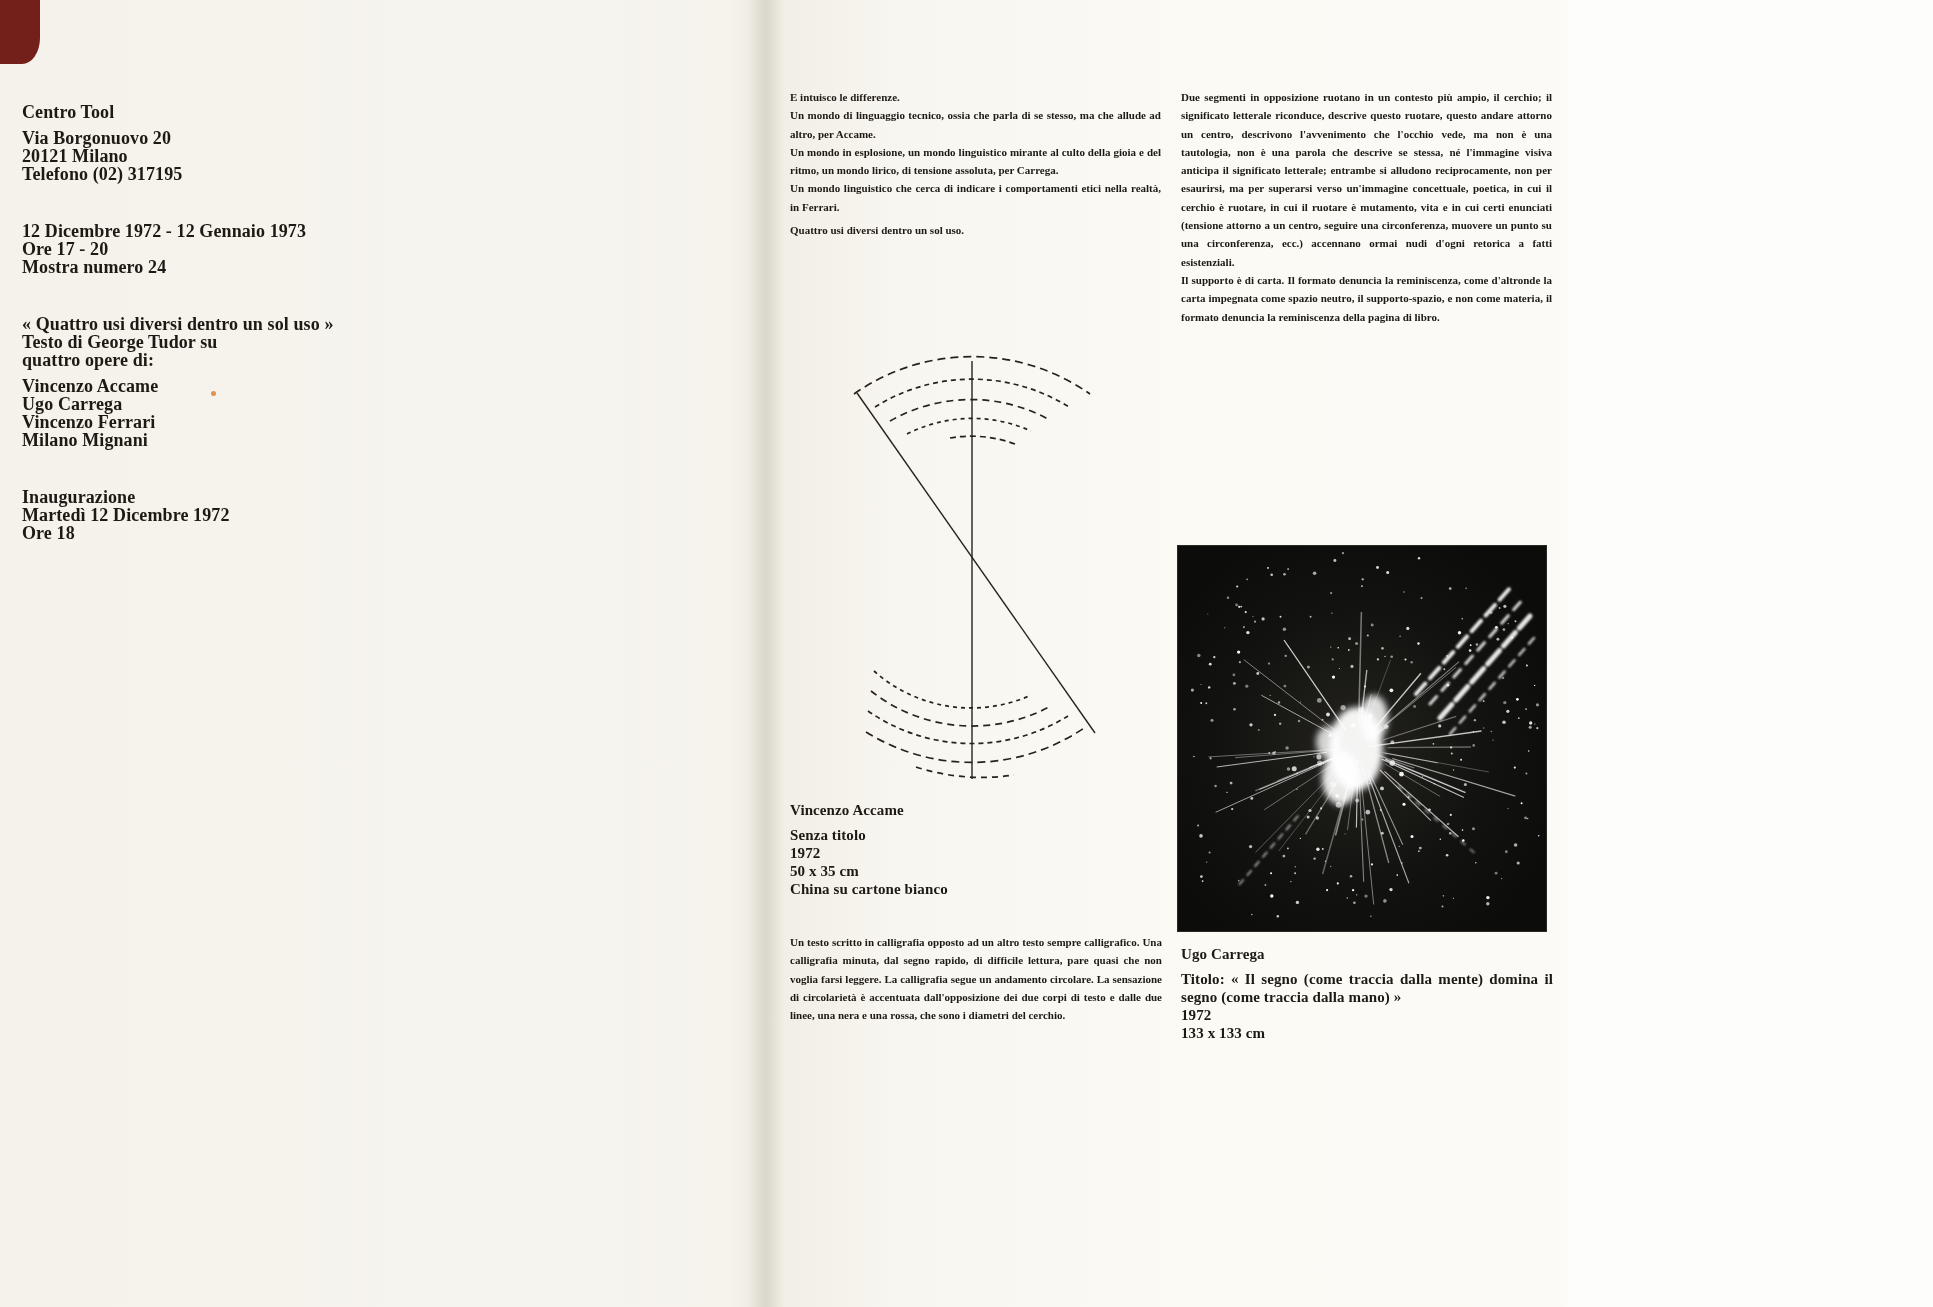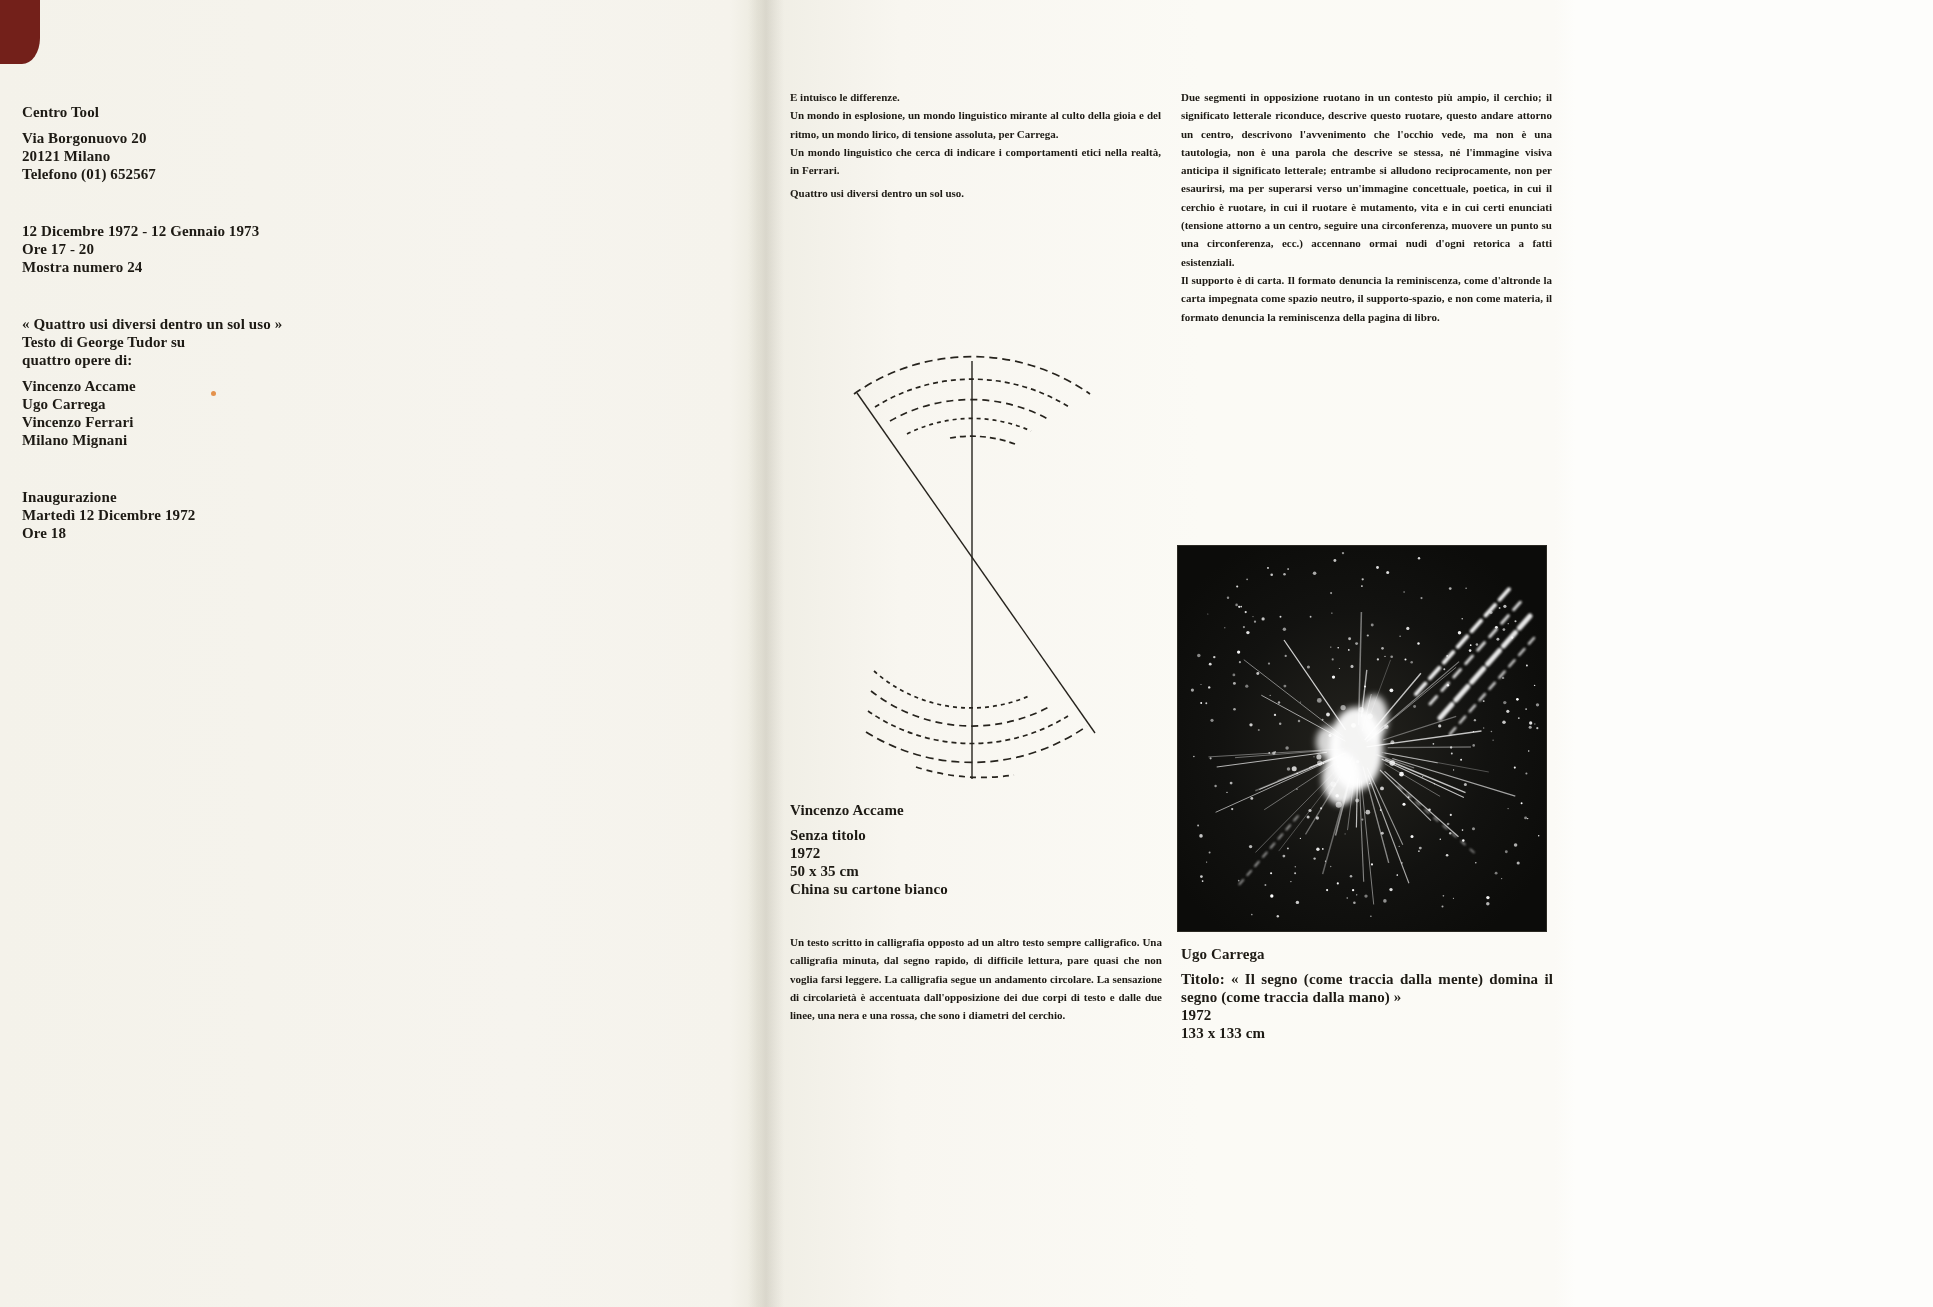--- a/index.html
+++ b/index.html
@@ -32,21 +32,21 @@
     position:absolute; left:211px; top:391px; width:5px; height:5px;
     border-radius:50%; background:#e08030; opacity:.85;
   }
 
   .ln { white-space:nowrap; }
   .gap-sm { height:8px; }
   .gap-lg { height:39px; }
 
   .col-left {
     position:absolute; left:22px; top:103px; width:345px;
-    font-weight:700; font-size:15px; line-height:18px;
+    font-weight:700; font-size:18px; line-height:18px;
     letter-spacing:.1px;
   }
 
   .col {
     position:absolute; width:371px;
     font-weight:700; font-size:11px; line-height:18.3px;
     text-align:justify;
   }
   .col p { margin:0; }
   .mid { left:790px; top:88px; }
@@ -86,21 +86,21 @@
 <div class="page"></div>
 <div class="fold-shadow"></div>
 <div class="corner-mark"></div>
 <div class="speck"></div>
 
 <aside class="col-left">
   <div class="ln">Centro Tool</div>
   <div class="gap-sm"></div>
   <div class="ln">Via Borgonuovo 20</div>
   <div class="ln">20121 Milano</div>
-  <div class="ln">Telefono (01) 652567</div>
+  <div class="ln">Telefono (02) 317195</div>
   <div class="gap-lg"></div>
   <div class="ln">12 Dicembre 1972 - 12 Gennaio 1973</div>
   <div class="ln">Ore 17 - 20</div>
   <div class="ln">Mostra numero 24</div>
   <div class="gap-lg"></div>
   <div class="ln">« Quattro usi diversi dentro un sol uso »</div>
   <div class="ln">Testo di George Tudor su</div>
   <div class="ln">quattro opere di:</div>
   <div class="gap-sm"></div>
   <div class="ln">Vincenzo Accame</div>
@@ -108,20 +108,21 @@
   <div class="ln">Vincenzo Ferrari</div>
   <div class="ln">Milano Mignani</div>
   <div class="gap-lg"></div>
   <div class="ln">Inaugurazione</div>
   <div class="ln">Martedì 12 Dicembre 1972</div>
   <div class="ln">Ore 18</div>
 </aside>
 
 <section class="col mid">
   <p>E intuisco le differenze.</p>
+  <p>Un mondo di linguaggio tecnico, ossia che parla di se stesso, ma che allude ad altro, per Accame.</p>
   <p>Un mondo in esplosione, un mondo linguistico mirante al culto della gioia e del ritmo, un mondo lirico, di tensione assoluta, per Carrega.</p>
   <p>Un mondo linguistico che cerca di indicare i comportamenti etici nella realtà, in Ferrari.</p>
   <p class="sp">Quattro usi diversi dentro un sol uso.</p>
 </section>
 
 <figure class="drawing">
   <svg viewBox="0 0 268 440" xmlns="http://www.w3.org/2000/svg">
     <g stroke="#26231d" fill="none">
       <line x1="134" y1="14" x2="134" y2="432" stroke-width="1.4"></line>
       <line x1="19" y1="46" x2="257" y2="386" stroke-width="1.4"></line>

